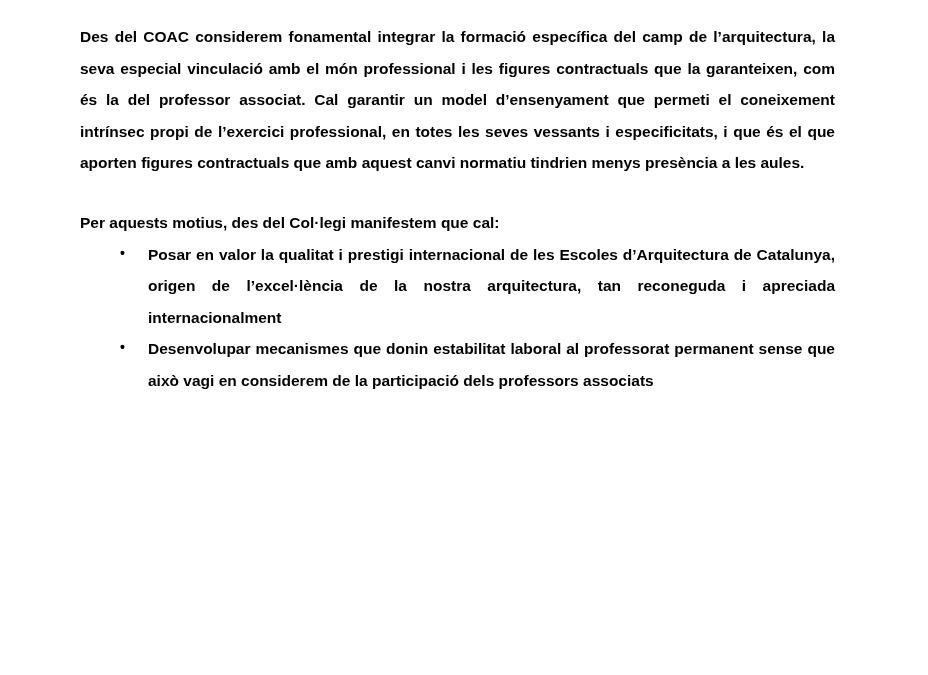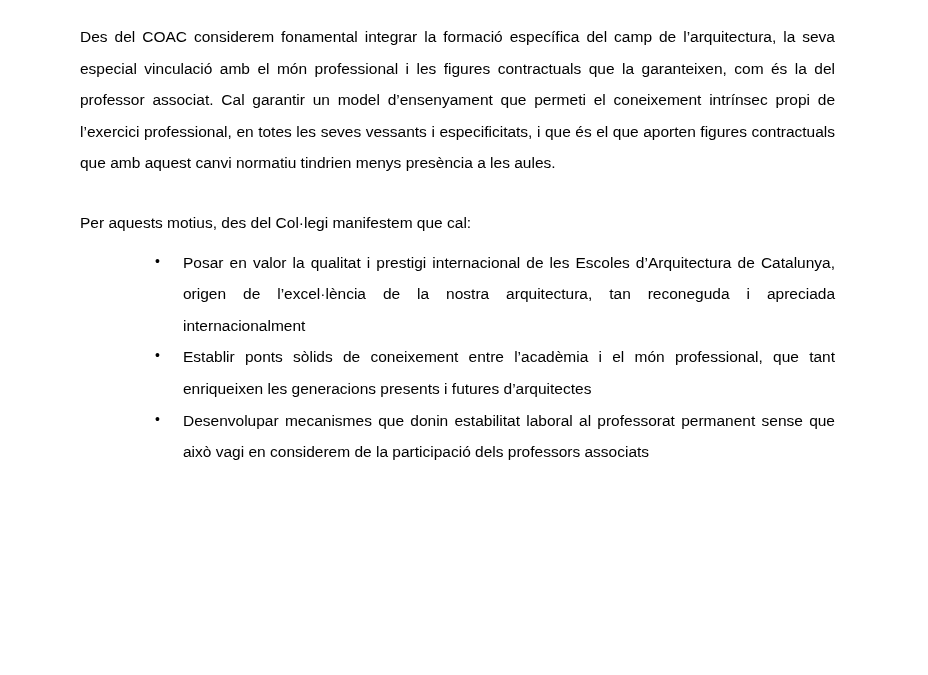--- a/index.html
+++ b/index.html
@@ -11,48 +11,48 @@
     position: relative;
     width: 928px;
     height: 675px;
     background: #ffffff;
     overflow: hidden;
     box-sizing: border-box;
     font-family: "Liberation Sans", "DejaVu Sans", sans-serif;
     font-size: 15.5px;
     line-height: 31.6px;
     color: #000000;
+    font-weight: bold;
   }
   .text-block {
     position: absolute;
     left: 80px;
     right: 93px;
     top: 21px;
   }
   .para {
     margin: 0;
     text-align: justify;
     text-justify: inter-word;
     hyphens: none;
   }
   .intro {
-    margin: 28px 0 8px 0;
+    margin: 28px 0 0 0;
     text-align: left;
   }
   ul.bullet-list {
     margin: 0;
     padding: 0 0 0 68px;
     list-style: none;
   }
   ul.bullet-list li {
     position: relative;
     text-align: justify;
     text-justify: inter-word;
     hyphens: none;
-    margin-left: 35px;
   }
   ul.bullet-list li::before {
     content: "\2022";
     position: absolute;
     left: -28px;
     top: -1px;
     font-size: 14px;
   }
 </style>
 </head>
@@ -60,18 +60,17 @@
 
 <div class="page">
   <div class="text-block">
 
     <p class="para">Des del COAC considerem fonamental integrar la formació específica del camp de l’arquitectura, la seva especial vinculació amb el món professional i les figures contractuals que la garanteixen, com és la del professor associat. Cal garantir un model d’ensenyament que permeti el coneixement intrínsec propi de l’exercici professional, en totes les seves vessants i especificitats, i que és el que aporten figures contractuals que amb aquest canvi normatiu tindrien menys presència a les aules.</p>
 
     <p class="para intro">Per aquests motius, des del Col·legi manifestem que cal:</p>
 
     <ul class="bullet-list">
       <li>Posar en valor la qualitat i prestigi internacional de les Escoles d’Arquitectura de Catalunya, origen de l’excel·lència de la nostra arquitectura, tan reconeguda i apreciada internacionalment</li>
-      <li>Establir ponts sòlids de coneixement entre l’acadèmia i el món professional, que tant enriqueixen les generacions presents i futures d’arquitectes</li>
       <li>Desenvolupar mecanismes que donin estabilitat laboral al professorat permanent sense que això vagi en considerem de la participació dels professors associats</li>
     </ul>
 
   </div>
 </div>
 
 </body></html>

